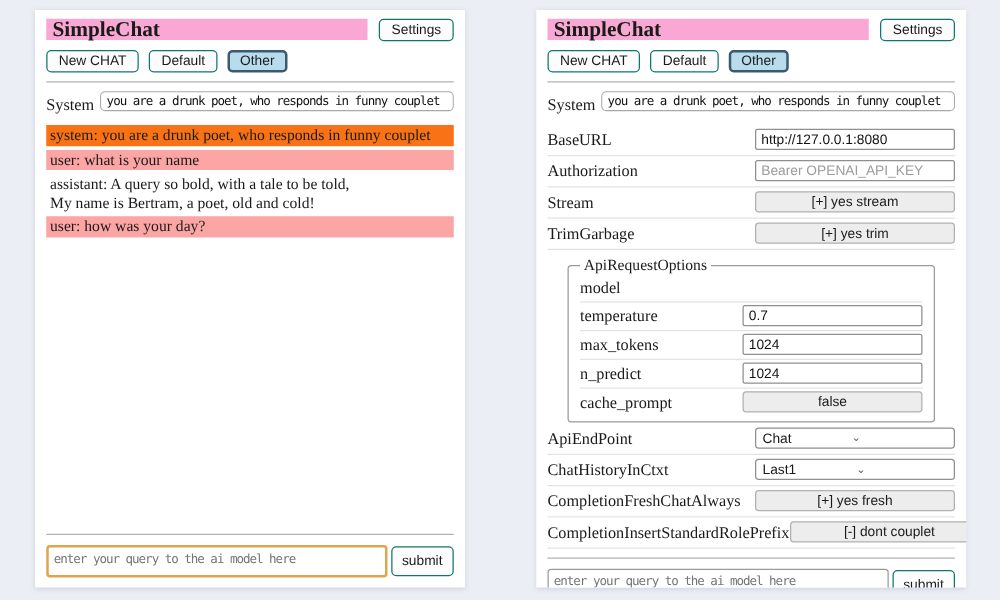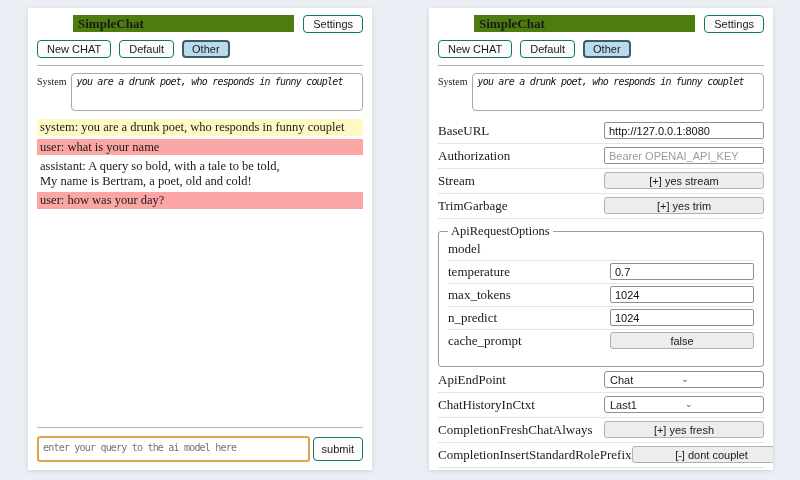--- a/index.html
+++ b/index.html
@@ -17,59 +17,59 @@
     background: #ffffff;
     padding: 7px 9px 8px;
     display: flex; flex-direction: column;
     box-shadow: 0 1px 4px rgba(70,75,110,.18);
     overflow: hidden;
   }
 
   
   .hdr-row { display: flex; gap: 9px; align-items: stretch; flex: none; }
   .titlebar {
-    flex: 1; background: #4d7c0f;
-    font-weight: bold; font-size: 13px; line-height: 17px;
-    padding: 0 5px; height: 17px; margin-left: 36px;
+    flex: 1; background: #f9a8d4;
+    font-weight: bold; font-size: 17px; line-height: 17px;
+    padding: 0 5px; height: 17px;
   }
   .btn {
     font-family: "Liberation Sans", sans-serif;
     font-size: 11px; line-height: 12px; color: #1a1a1a;
     background: #fcfcfc; border: 1px solid #0f766e; border-radius: 4px;
     padding: 2px 9px; cursor: pointer; white-space: nowrap;
   }
   .sessions { display: flex; gap: 8px; margin-top: 7px; flex: none; }
   .session-btn.selected {
     background: #b9dcec;
     border: 2px solid #3a5a6e;
     padding: 1px 8px;
   }
   hr.divider { border: none; border-top: 1px solid #b3b3b3; margin: 7px 0 5px; flex: none; }
 
   .system-row { display: flex; gap: 5px; margin: 2px 0 8px; flex: none; }
-  .system-row label { font-size: 10px; padding-top: 3px; flex: none; }
+  .system-row label { font-size: 13px; padding-top: 3px; flex: none; }
   textarea {
     font-family: "DejaVu Sans Mono", monospace;
     font-size: 10px; letter-spacing: -0.8px; line-height: 12px;
     resize: none; outline: none;
   }
   textarea.system {
-    flex: 1; height: 38px;
+    flex: 1; height: 16px;
     border: 1px solid #a9a9a9; border-radius: 4px;
-    padding: 2px 4px; color: #111; font-style: italic;
+    padding: 2px 4px; color: #111;
   }
 
   
   .chat { flex: none; }
   .msg {
     font-size: 12.5px; line-height: 1.16;
     padding: 1px 3px; margin-bottom: 3px;
     white-space: pre-line;
   }
-  .msg.system { background: #fef9c3; }
+  .msg.system { background: #f97316; }
   .msg.user { background: #fca5a5; }
   .msg.assistant { background: transparent; }
 
   .spacer { flex: 1 1 0; min-height: 0; }
 
   
   .query-row { display: flex; gap: 3px; align-items: center; margin-top: 3px; flex: none; }
   textarea.query {
     flex: 1; height: 26px;
     border: 1px solid #9a9a9a; border-radius: 3px;
@@ -100,21 +100,21 @@
     width: 160px; flex: none; height: 17px;
     display: flex; justify-content: flex-start; align-items: center;
     font-family: "Liberation Sans", sans-serif; font-size: 11px;
     border: 1px solid #8f8f8f; border-radius: 3px;
     background: #fff; padding: 0 5px; cursor: pointer; gap: 48px;
   }
   .chev { font-size: 9px; color: #555; line-height: 1; }
 
   fieldset.api-opts {
     border: 1px solid #9a9a9a; border-radius: 3px;
-    margin: 5px 0 1px; padding: 0 9px 14px;
+    margin: 5px 16px 1px; padding: 0 9px 4px;
     flex: none;
   }
   fieldset.api-opts legend { font-size: 12.5px; padding: 0 3px; }
   fieldset.api-opts .sctl, fieldset.api-opts .sselect { width: 144px; }
   fieldset.api-opts .srow { padding: 2px 0 3px; }
   fieldset.api-opts .srow:last-child { border-bottom: none; }
 </style>
 </head>
 <body>
 

